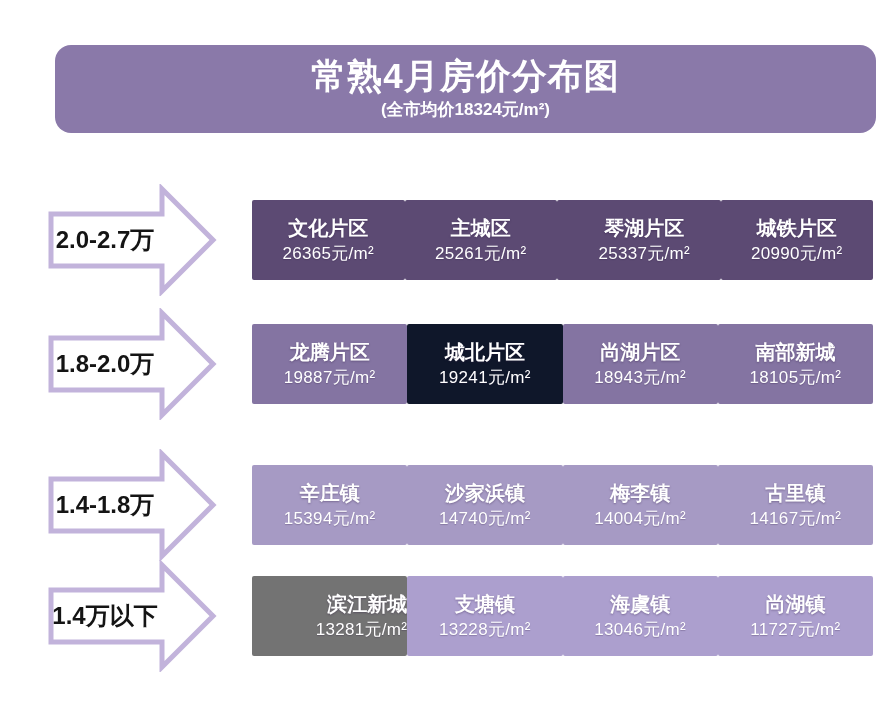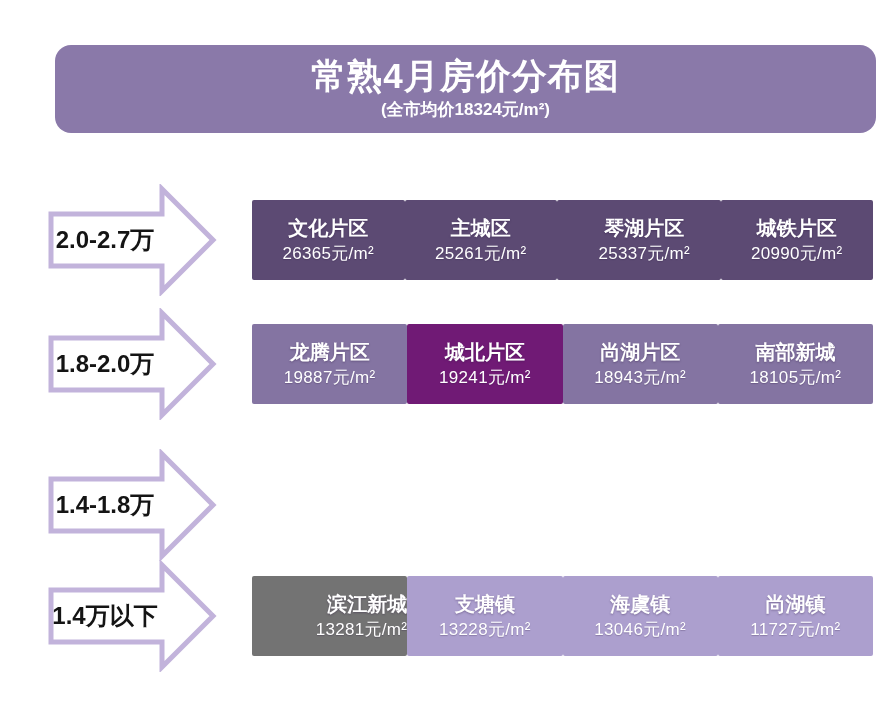--- a/index.html
+++ b/index.html
@@ -133,21 +133,21 @@
       <svg width="170" height="112" viewBox="0 0 170 112">
         <polygon points="3,30 114,30 114,5 165,56 114,107 114,82 3,82" fill="#FFFFFF" stroke-width="5" stroke-linejoin="miter" stroke="#C2B3DB"></polygon>
       </svg>
       <span class="range-label">1.8-2.0万</span>
     </div>
     <div class="boxes">
       <div class="box" style="background-color: rgb(132, 116, 162);">
         <div class="name">龙腾片区</div>
         <div class="price">19887元/m²</div>
       </div>
-      <div class="box" style="background-color: #701a75;">
+      <div class="box" style="background-color: #0f172a;">
         <div class="name">城北片区</div>
         <div class="price">19241元/m²</div>
       </div>
       <div class="box" style="background-color: rgb(132, 116, 162);">
         <div class="name">尚湖片区</div>
         <div class="price">18943元/m²</div>
       </div>
       <div class="box" style="background-color: rgb(132, 116, 162); justify-content: center;">
         <div class="name">南部新城</div>
         <div class="price">18105元/m²</div>
@@ -155,20 +155,38 @@
     </div>
   </div>
 
   <div class="row r3">
     <div class="arrow">
       <svg width="170" height="112" viewBox="0 0 170 112">
         <polygon points="3,30 114,30 114,5 165,56 114,107 114,82 3,82" fill="#FFFFFF" stroke-width="5" stroke-linejoin="miter" stroke="#C2B3DB"></polygon>
       </svg>
       <span class="range-label">1.4-1.8万</span>
     </div>
+    <div class="boxes">
+      <div class="box" style="background-color: rgb(166, 154, 196);">
+        <div class="name">辛庄镇</div>
+        <div class="price">15394元/m²</div>
+      </div>
+      <div class="box" style="background-color: rgb(166, 154, 196);">
+        <div class="name">沙家浜镇</div>
+        <div class="price">14740元/m²</div>
+      </div>
+      <div class="box" style="background-color: rgb(166, 154, 196);">
+        <div class="name">梅李镇</div>
+        <div class="price">14004元/m²</div>
+      </div>
+      <div class="box" style="background-color: rgb(166, 154, 196);">
+        <div class="name">古里镇</div>
+        <div class="price">14167元/m²</div>
+      </div>
+    </div>
   </div>
 
   <div class="row r4">
     <div class="arrow">
       <svg width="170" height="112" viewBox="0 0 170 112">
         <polygon points="3,30 114,30 114,5 165,56 114,107 114,82 3,82" fill="#FFFFFF" stroke-width="5" stroke-linejoin="miter" stroke="#C2B3DB"></polygon>
       </svg>
       <span class="range-label">1.4万以下</span>
     </div>
     <div class="boxes">

